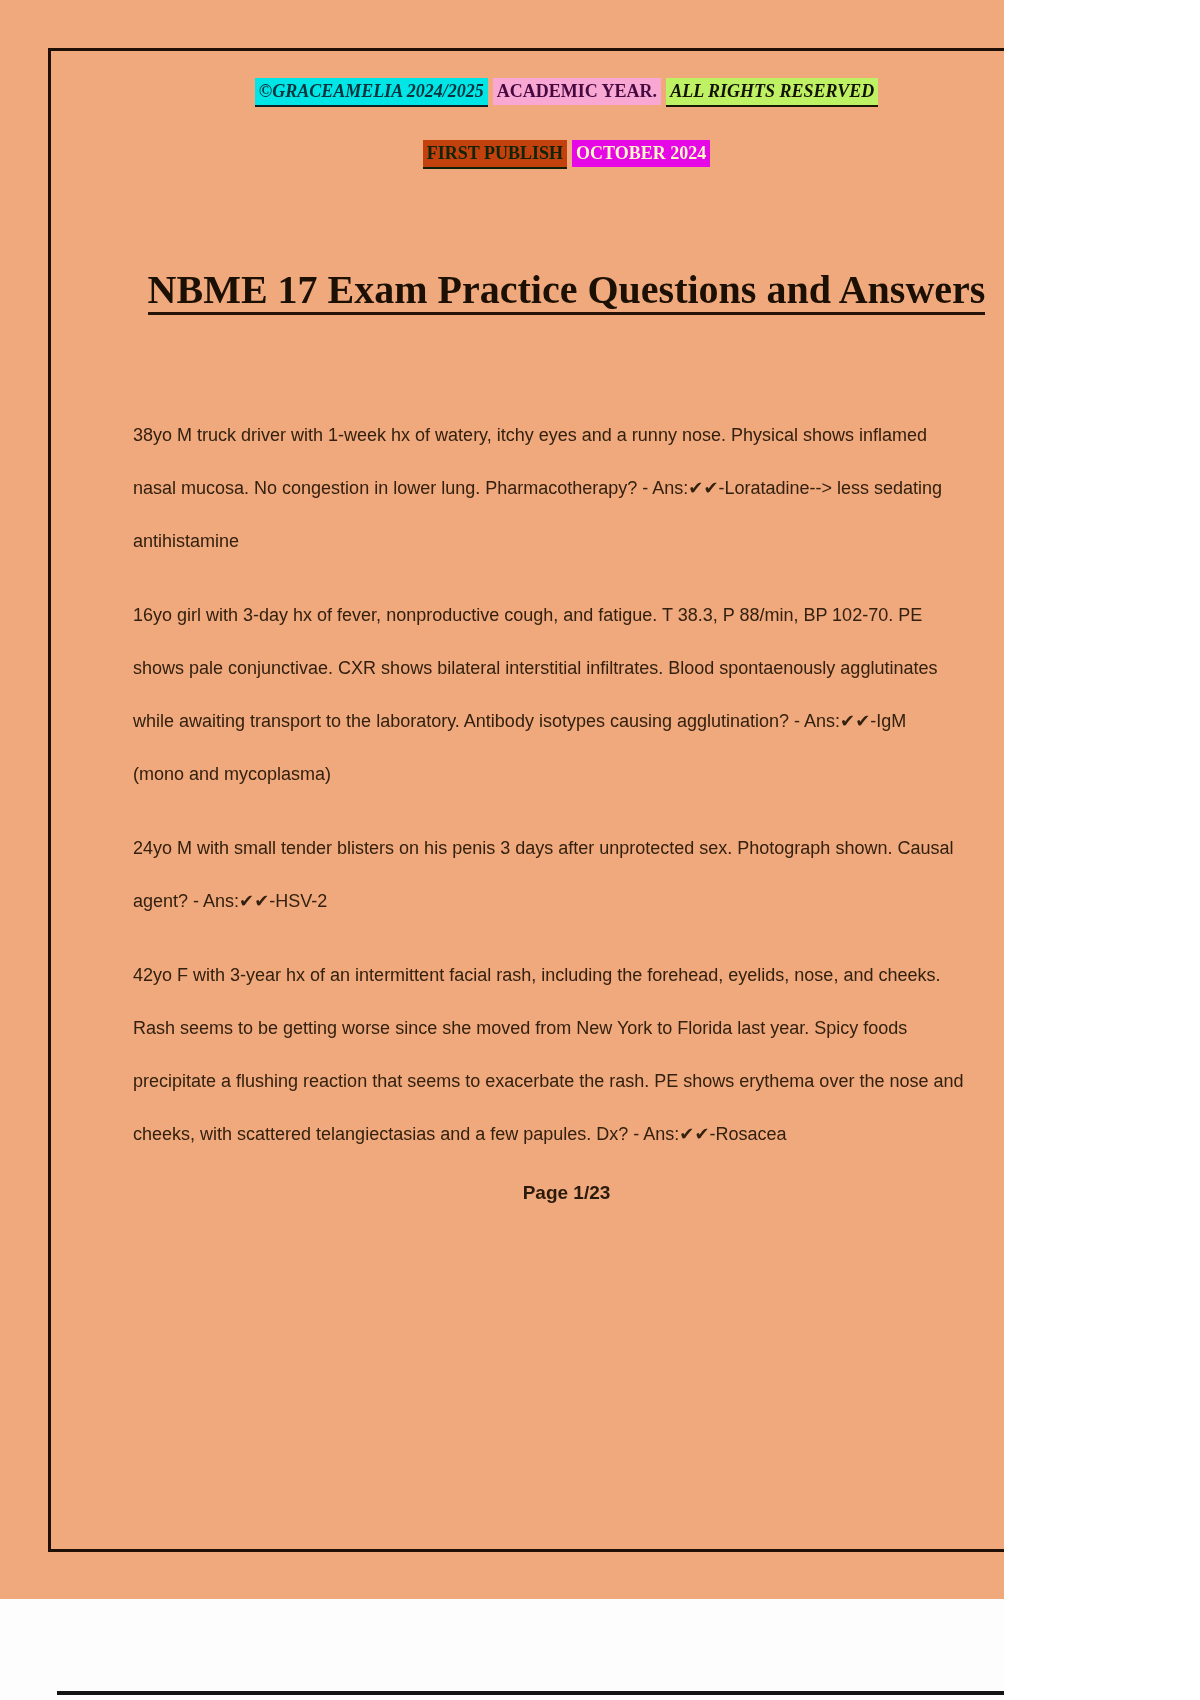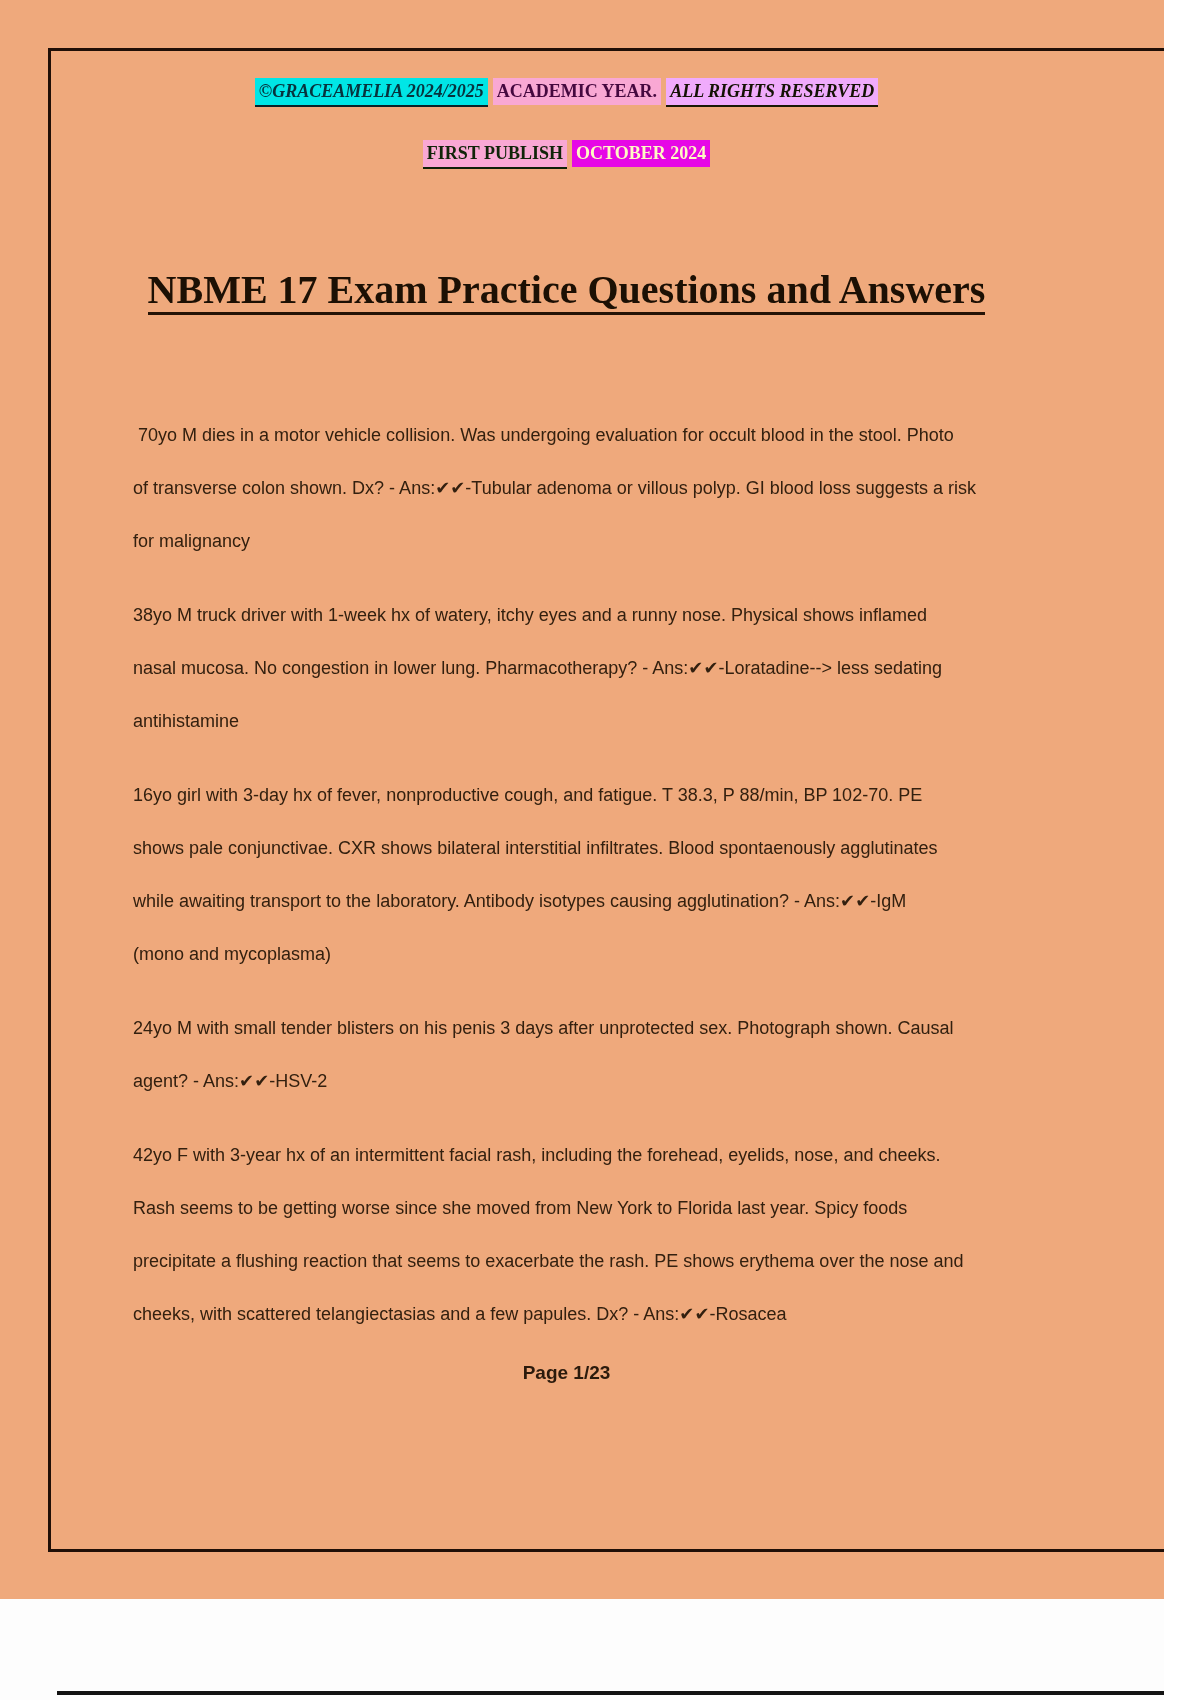--- a/index.html
+++ b/index.html
@@ -1,18 +1,18 @@
 <!DOCTYPE html>
 <html><head>
 <meta charset="utf-8">
 <style>
   html,body{margin:0;padding:0;background:#ffffff;}
   .screenshot{
     position:relative;
-    width:1164px;height:1700px;
+    width:1004px;height:1700px;
     background:#fdfdfd;
     overflow:hidden;
     font-family:"Liberation Sans", sans-serif;
   }
   .page-bg{
     position:absolute;left:0;top:0;width:1200px;height:1599px;
     background:#efa97c;
   }
   .border-box{
     position:absolute;left:48px;top:48px;
@@ -35,27 +35,27 @@
   .hl-cyan{
     background:#00e6e6;color:#07333d;
     font-weight:bold;font-style:italic;
     border-bottom:2px solid #0a2228;
   }
   .hl-magenta{
     background:#f9a8d4;color:#45083f;
     font-weight:600;
   }
   .hl-yellow{
-    background:#f0abfc;color:#141204;
+    background:#bef264;color:#141204;
     font-weight:bold;font-style:italic;
     border-bottom:2px solid #1a1804;
     text-align:center;
   }
   .hl-green{
-    background:#f9a8d4;color:#102408;
+    background:#c2410c;color:#102408;
     font-weight:bold;
     border-bottom:2px solid #0e2006;
   }
   .hl-magenta-italic{
     background:#e607e6;color:#fef9c3;
     font-weight:600;
   }
   .doc-title-wrap{
     margin-top:100px;
     text-align:center;
@@ -110,23 +110,20 @@
     <div class="hdr-line second">
       <span class="hl hl-green">FIRST PUBLISH</span>
       <span class="hl hl-magenta-italic">OCTOBER 2024</span>
     </div>
 
     <div class="doc-title-wrap">
       <span class="doc-title">NBME 17 Exam Practice Questions and Answers</span>
     </div>
 
     <div class="qa-body">
-      <p class="qa-para"> 70yo M dies in a motor vehicle collision. Was undergoing evaluation for occult blood in the stool. Photo
-of transverse colon shown. Dx? - Ans:✔✔-Tubular adenoma or villous polyp. GI blood loss suggests a risk
-for malignancy</p>
       <p class="qa-para">38yo M truck driver with 1-week hx of watery, itchy eyes and a runny nose. Physical shows inflamed
 nasal mucosa. No congestion in lower lung. Pharmacotherapy? - Ans:✔✔-Loratadine--&gt; less sedating
 antihistamine</p>
       <p class="qa-para">16yo girl with 3-day hx of fever, nonproductive cough, and fatigue. T 38.3, P 88/min, BP 102-70. PE
 shows pale conjunctivae. CXR shows bilateral interstitial infiltrates. Blood spontaenously agglutinates
 while awaiting transport to the laboratory. Antibody isotypes causing agglutination? - Ans:✔✔-IgM
 (mono and mycoplasma)</p>
       <p class="qa-para">24yo M with small tender blisters on his penis 3 days after unprotected sex. Photograph shown. Causal
 agent? - Ans:✔✔-HSV-2</p>
       <p class="qa-para">42yo F with 3-year hx of an intermittent facial rash, including the forehead, eyelids, nose, and cheeks.

